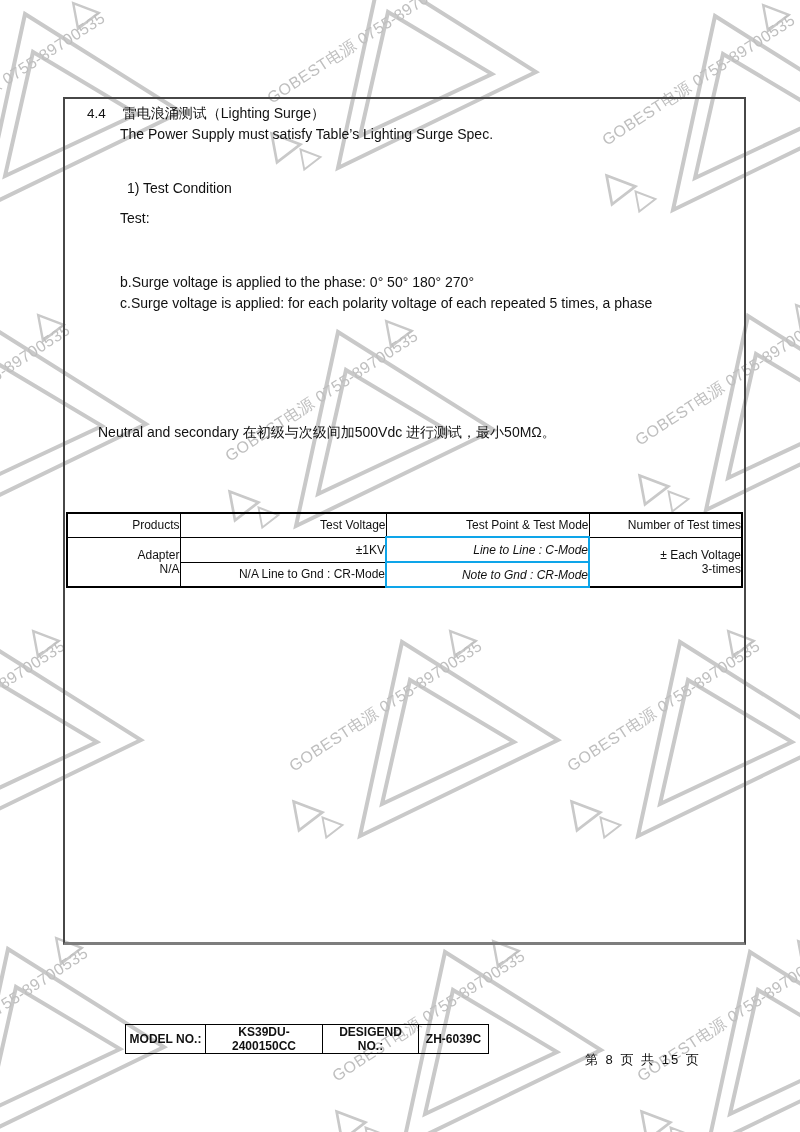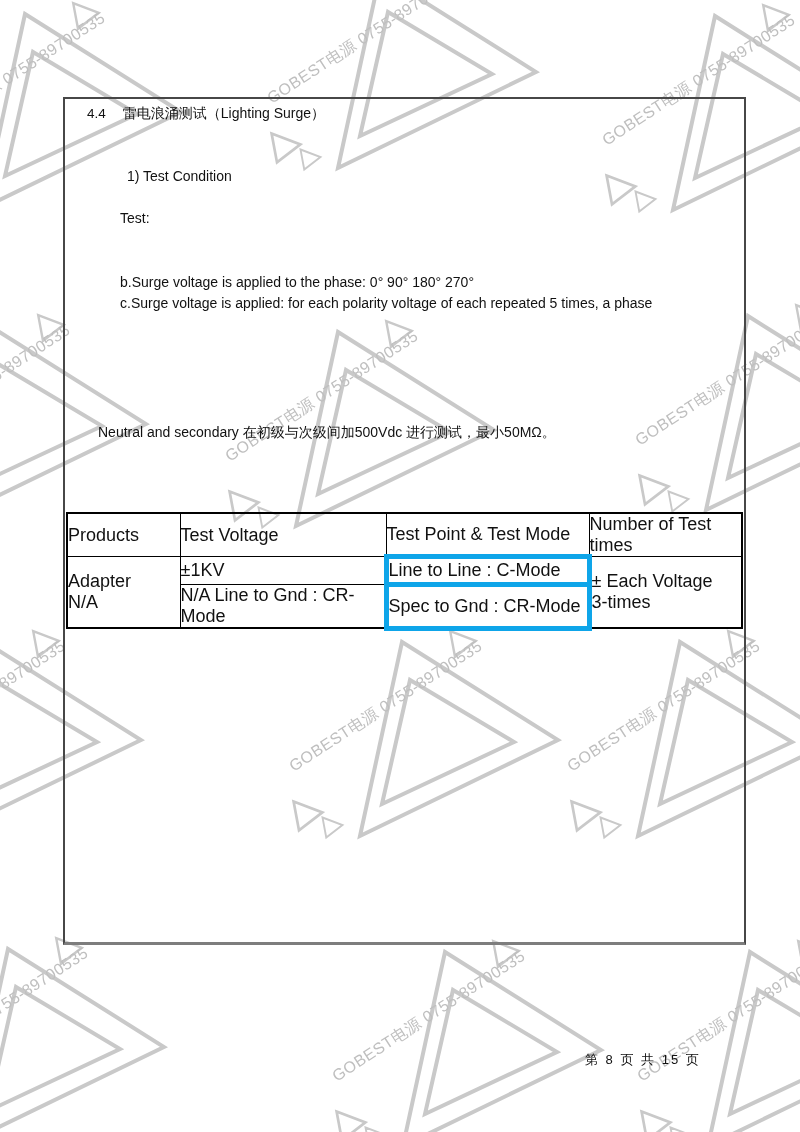--- a/index.html
+++ b/index.html
@@ -24,25 +24,25 @@
     position:absolute;left:63px;top:97px;width:683px;height:848px;
     border:2px solid #474747;border-bottom:3px solid #7d7d7d;
     box-sizing:border-box;
   }
   .line{position:absolute;white-space:nowrap;font-size:14px;line-height:18px;text-align:right;}
   .h-num{display:inline-block;margin-right:17px;font-size:13.5px;}
   
   table.spec{
     position:absolute;left:1px;top:413px;
     border-collapse:collapse;table-layout:fixed;
-    font-size:18px;text-align:left;
+    font-size:12px;text-align:right;
     border:2px solid #000;
   }
   table.spec td{border:1px solid #000;padding:0;height:23px;vertical-align:middle;}
-  table.spec td.thick{border:5px solid #0ea5e9;}
+  table.spec td.thick{border:2px solid #0ea5e9;font-style:italic;}
   table.spec tr.hdr td{height:22px;}
   
   table.model{
     position:absolute;left:125px;top:1024px;
     border-collapse:collapse;table-layout:fixed;
     font-size:12px;font-weight:600;text-align:center;
     border:1px solid #000;
   }
   table.model td{border:1px solid #000;height:17px;padding:0 2px;vertical-align:middle;}
   .page-num{position:absolute;left:585px;top:1051px;font-size:13px;letter-spacing:2px;white-space:nowrap;}
@@ -217,26 +217,27 @@
       <span class="wm-text" style="color:#bfbfbf">GOBEST电源 0755-89700535</span>
     </div>
   </div>
 
 <div id="content">
   <div class="main-box">
 
     <div class="line" style="left:22px;top:5px;">
       <span class="h-num">4.4</span><span>雷电浪涌测试（Lighting Surge）</span>
     </div>
-
-    <div class="line" style="left:62px;top:68px;">1) Test Condition</div>
+    <div class="line" style="left:55px;top:26px;">The Power Supply must satisfy Table’s Lighting Surge Spec.</div>
+
+    <div class="line" style="left:62px;top:80px;">1) Test Condition</div>
 
     <div class="line" style="left:55px;top:110px;">Test:</div>
 
-    <div class="line" style="left:55px;top:174px;">b.Surge voltage is applied to the phase: 0° 90° 180° 270°</div>
+    <div class="line" style="left:55px;top:174px;">b.Surge voltage is applied to the phase: 0° 50° 180° 270°</div>
     <div class="line" style="left:55px;top:195px;">c.Surge voltage is applied: for each polarity voltage of each repeated 5 times, a phase</div>
 
     <div class="line" style="left:33px;top:324px;">Neutral and secondary 在初级与次级间加500Vdc 进行测试，最小50MΩ。</div>
 
     <table class="spec">
       <colgroup>
         <col style="width:113px">
           <col style="width:206px">
           <col style="width:203px">
           <col style="width:153px">
@@ -255,21 +256,37 @@
         </td>
         <td>±1KV</td>
         <td class="thick">Line to Line : C-Mode</td>
         <td rowspan="2">
           <div>± Each Voltage</div>
           <div>3-times</div>
         </td>
       </tr>
       <tr>
         <td>N/A Line to Gnd : CR-Mode</td>
-        <td class="thick">Spec to Gnd : CR-Mode</td>
+        <td class="thick">Note to Gnd : CR-Mode</td>
       </tr>
     </tbody>
       </table>
   </div>
 
+  <table class="model">
+    <colgroup>
+      <col style="width:80px">
+        <col style="width:117px">
+        <col style="width:96px">
+        <col style="width:70px">
+    </colgroup>
+    <tbody>
+        <tr>
+      <td>MODEL NO.:</td>
+      <td>KS39DU-2400150CC</td>
+      <td>DESIGEND NO.:</td>
+      <td>ZH-6039C</td>
+    </tr>
+  </tbody>
+    </table>
 
   <div class="page-num">第 8 页  共 15 页</div>
 </div>
 
 </body></html>

